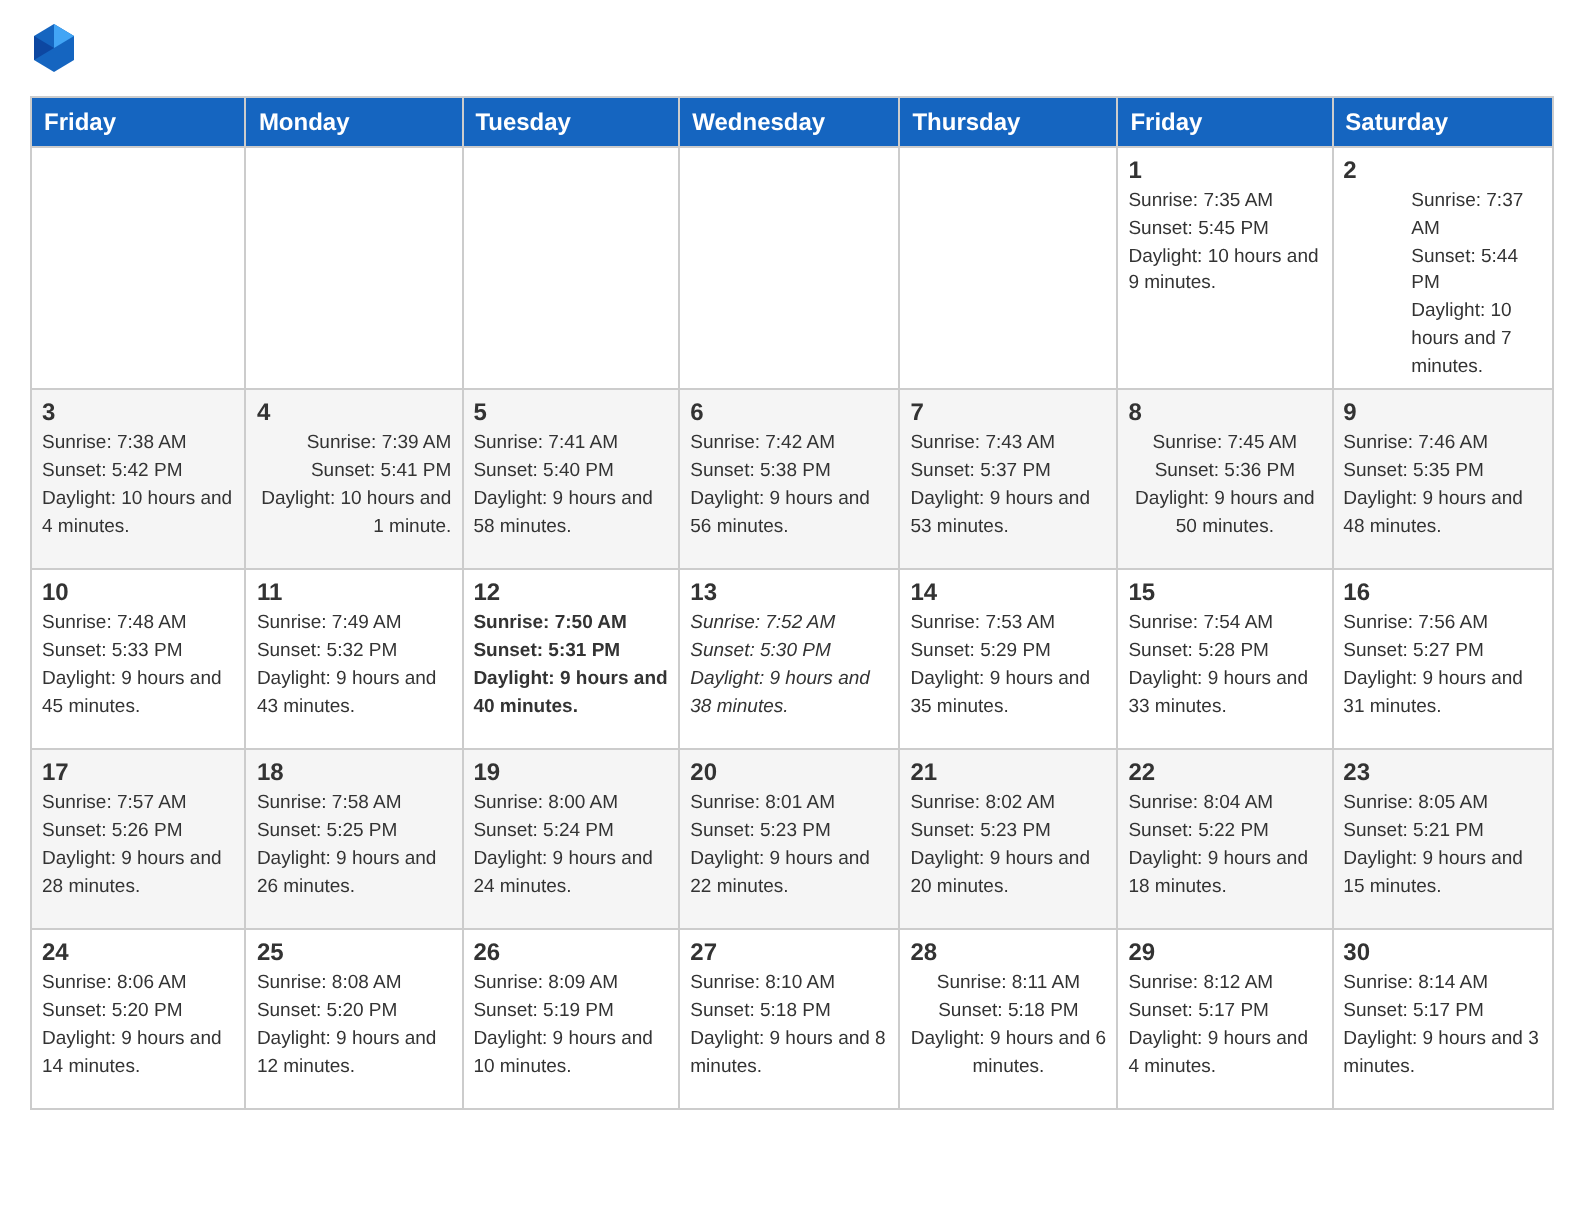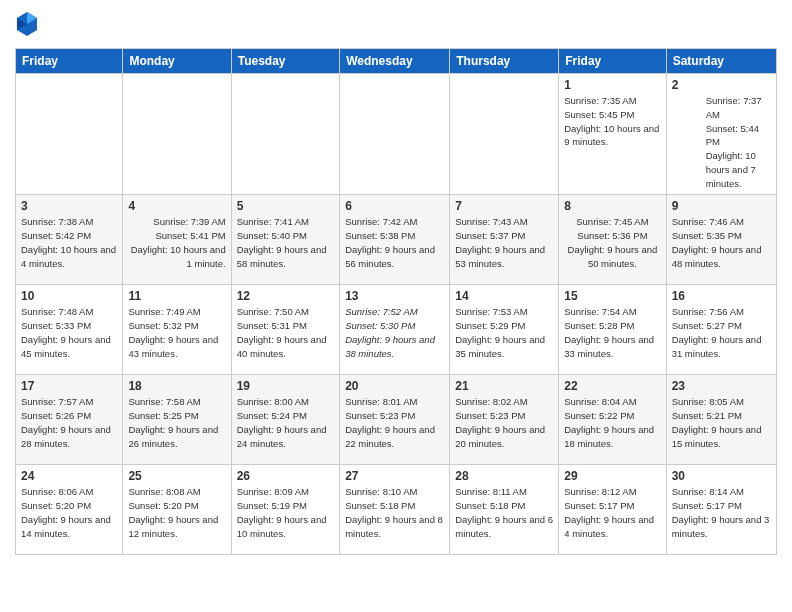--- a/index.html
+++ b/index.html
@@ -220,21 +220,21 @@
 Daylight: 9 hours and 45 minutes.</div>
           </td>
           <td>
             <div class="day-number">11</div>
             <div class="day-info" style="white-space: pre-line;">Sunrise: 7:49 AM
 Sunset: 5:32 PM
 Daylight: 9 hours and 43 minutes.</div>
           </td>
           <td>
             <div class="day-number">12</div>
-            <div class="day-info" style="white-space: pre-line;">Sunrise: 7:50 AM
+            <div class="day-info" style="white-space: pre-line; font-weight: bold;">Sunrise: 7:50 AM
 Sunset: 5:31 PM
 Daylight: 9 hours and 40 minutes.</div>
           </td>
           <td>
             <div class="day-number">13</div>
             <div class="day-info" style="white-space: pre-line; font-style: italic;">Sunrise: 7:52 AM
 Sunset: 5:30 PM
 Daylight: 9 hours and 38 minutes.</div>
           </td>
           <td>
@@ -320,21 +320,21 @@
 Daylight: 9 hours and 10 minutes.</div>
           </td>
           <td>
             <div class="day-number">27</div>
             <div class="day-info" style="white-space: pre-line;">Sunrise: 8:10 AM
 Sunset: 5:18 PM
 Daylight: 9 hours and 8 minutes.</div>
           </td>
           <td>
             <div class="day-number">28</div>
-            <div class="day-info" style="white-space: pre-line;">Sunrise: 8:11 AM
+            <div class="day-info" style="white-space: pre-line; text-align: center;">Sunrise: 8:11 AM
 Sunset: 5:18 PM
 Daylight: 9 hours and 6 minutes.</div>
           </td>
           <td>
             <div class="day-number">29</div>
             <div class="day-info" style="white-space: pre-line;">Sunrise: 8:12 AM
 Sunset: 5:17 PM
 Daylight: 9 hours and 4 minutes.</div>
           </td>
           <td>

